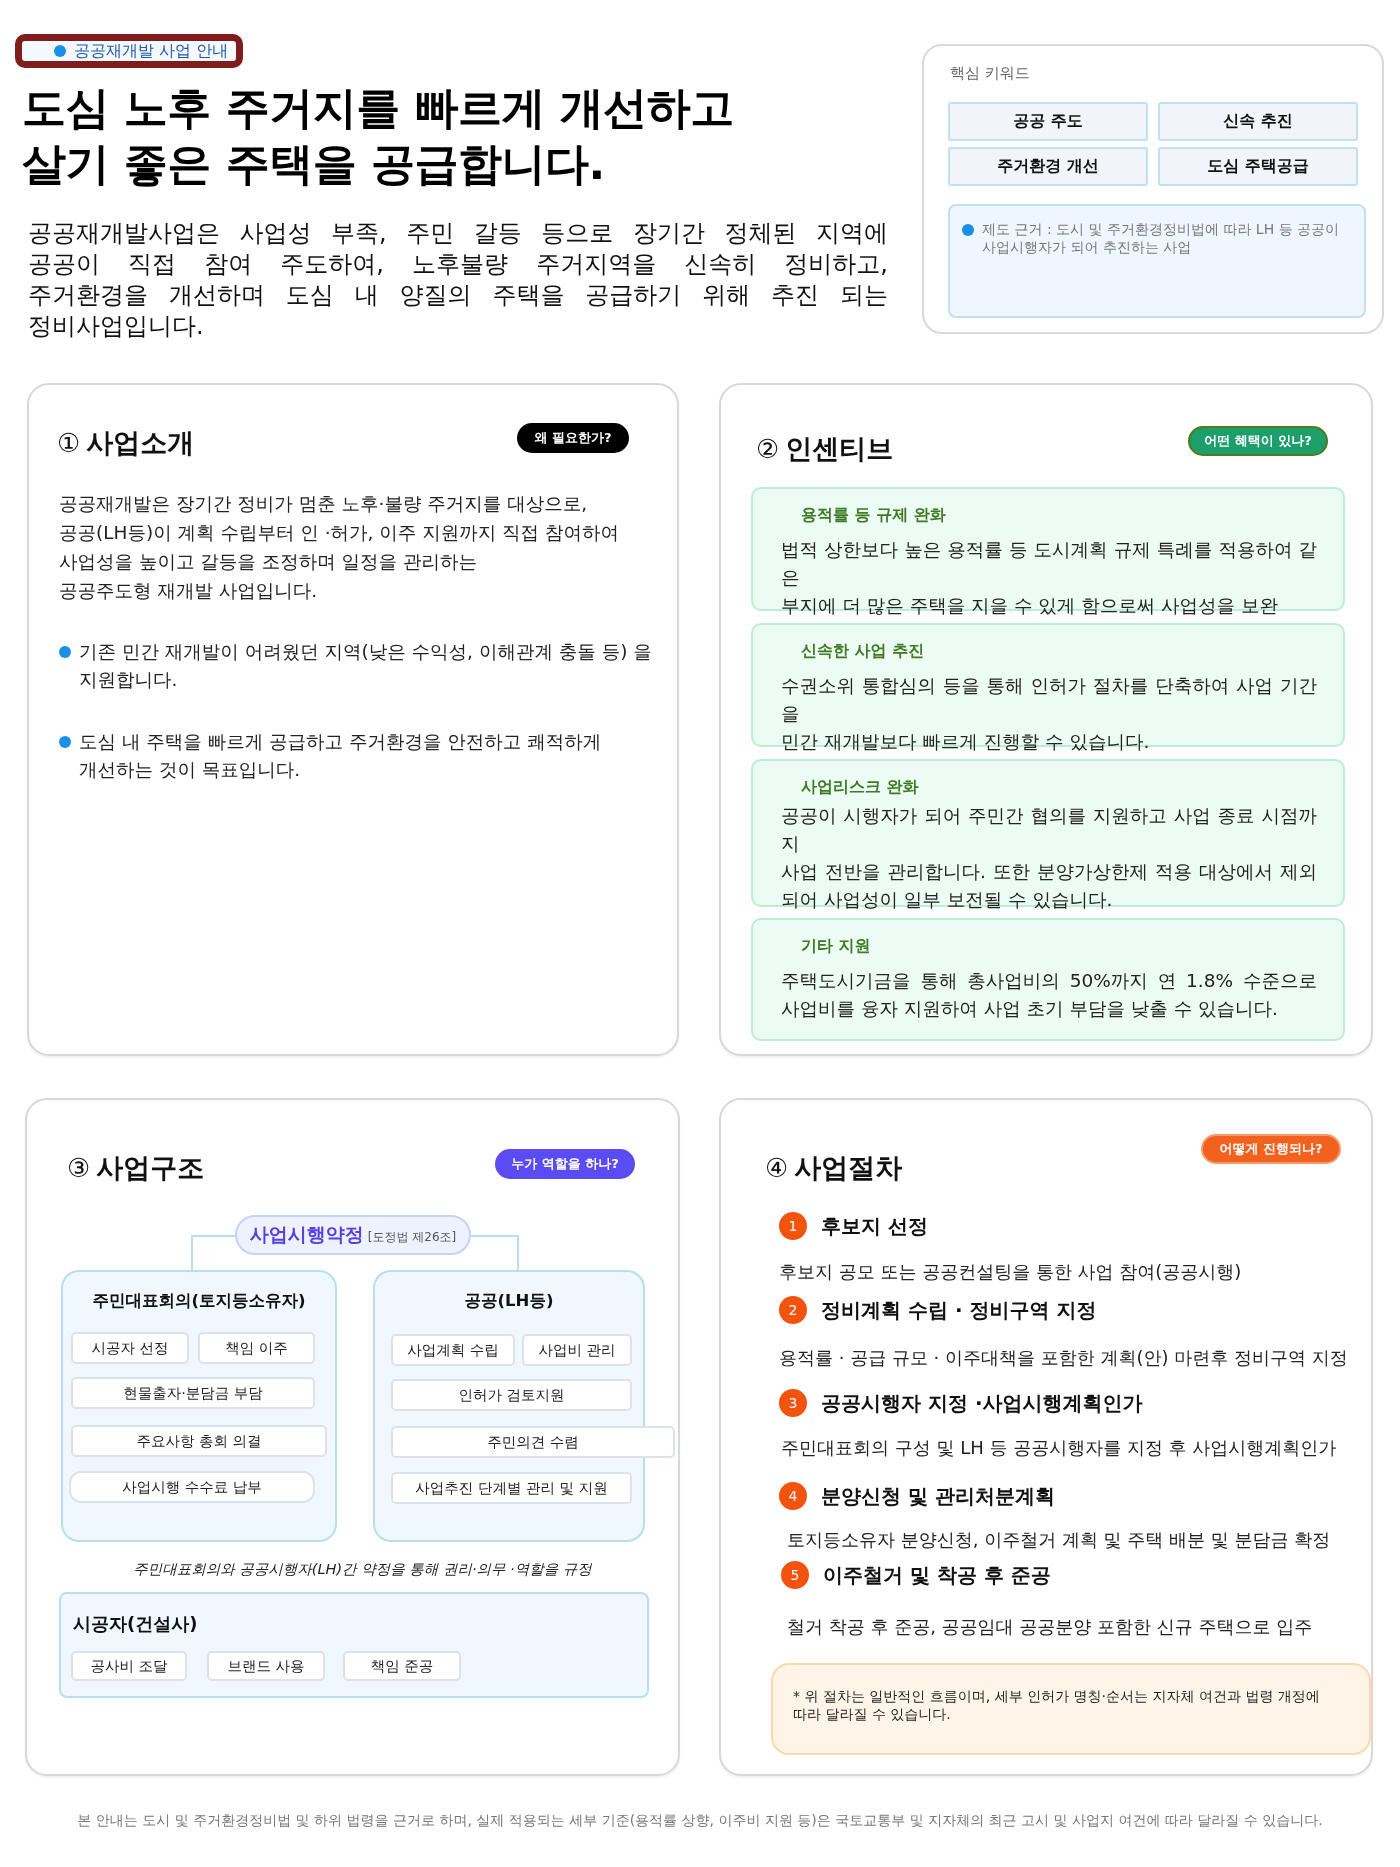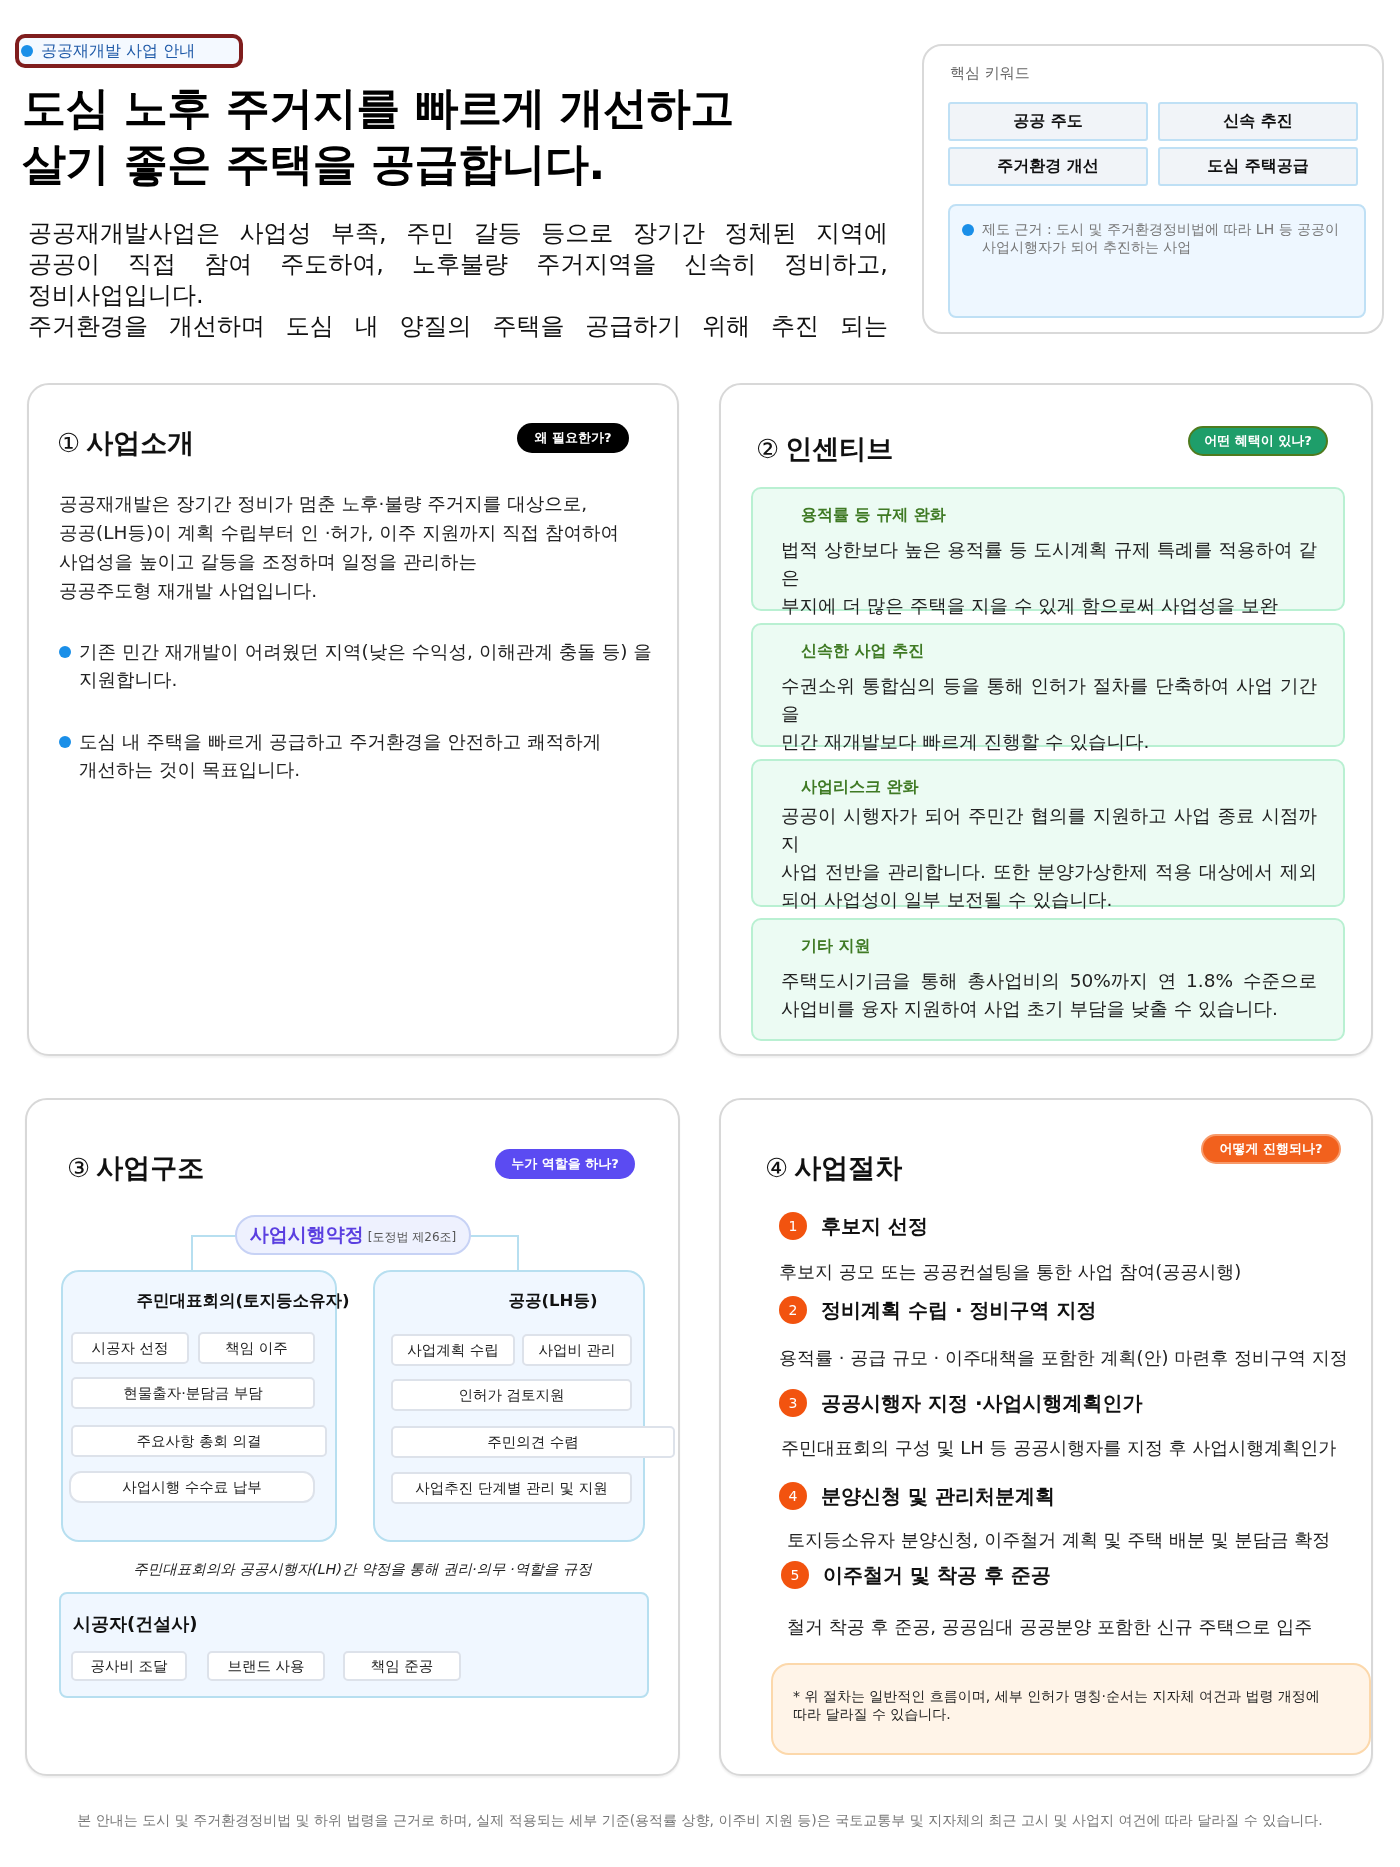--- a/index.html
+++ b/index.html
@@ -1,21 +1,21 @@
 <!DOCTYPE html>
 <html><head>
 <meta charset="utf-8">
 <style>
   * { box-sizing: border-box; margin: 0; padding: 0; }
   html, body { width: 1400px; height: 1867px; background: #ffffff; }
   body { position: relative; font-family: "DejaVu Sans", "Liberation Sans", sans-serif; color: #111; overflow: hidden; }
   .abs { position: absolute; }
 
   
-  .top-badge { left: 15px; top: 34px; width: 228px; height: 34px; border: 4px solid #7f1d1d; border-radius: 10px; background: #f4f9ff; display: flex; align-items: center; padding-left: 2px; gap: 8px; font-size: 16px; color: #1f5aa8; }
+  .top-badge { left: 15px; top: 34px; width: 228px; height: 34px; border: 7px solid #7f1d1d; border-radius: 10px; background: #f4f9ff; display: flex; align-items: center; padding-left: 32px; gap: 8px; font-size: 16px; color: #1f5aa8; }
   .dot { width: 12px; height: 12px; border-radius: 50%; background: #1a8fe8; flex: none; }
   .hero-title { left: 22px; top: 80px; font-size: 44px; font-weight: bold; line-height: 56px; color: #000; letter-spacing: -0.5px; }
   .intro { left: 28px; top: 218px; width: 860px; font-size: 24px; line-height: 31px; text-align: justify; text-align-last: left; color: #111; }
 
   .kw-card { left: 922px; top: 44px; width: 462px; height: 290px; border: 2px solid #d9d9d9; border-radius: 20px; background: #fff; }
   .kw-label { position: absolute; left: 26px; top: 18px; font-size: 15px; color: #666; }
   .kw-grid { position: absolute; left: 24px; top: 56px; width: 410px; display: grid; grid-template-columns: 1fr 1fr; gap: 6px 10px; }
   .kw-chip { height: 39px; border: 2px solid #bfe0f5; border-radius: 3px; background: #f1f4f8; display: flex; align-items: center; justify-content: center; font-size: 16px; font-weight: bold; color: #111; }
   .kw-note { position: absolute; left: 24px; top: 158px; width: 418px; height: 114px; border: 2px solid #bfe0f5; border-radius: 8px; background: #eef7ff; padding: 14px 12px 0 12px; display: flex; gap: 8px; }
   .kw-note .dot { margin-top: 4px; }
@@ -36,21 +36,21 @@
   .inc { position: absolute; left: 30px; width: 594px; border: 2px solid #b9f0d2; border-radius: 10px; background: #ecfbf3; padding: 16px 26px 0 28px; }
   .inc-title { font-size: 16px; font-weight: bold; color: #3f7a24; margin-bottom: 10px; margin-left: 20px; }
   .inc-text { font-size: 18.5px; line-height: 28px; color: #222; text-align: justify; }
 
   
   .agree { position: absolute; left: 208px; top: 115px; width: 236px; height: 40px; border: 2px solid #c7d2f5; border-radius: 20px; background: #eef1fe; display: flex; align-items: center; justify-content: center; gap: 4px; }
   .agree-main { font-size: 19px; font-weight: bold; color: #5a3fe0; }
   .agree-sub { font-size: 12px; color: #555; margin-top: 4px; }
   .conn { position: absolute; border-color: #b7dff0; border-style: solid; border-width: 0; }
   .party { position: absolute; top: 170px; height: 272px; border: 2px solid #b7dff0; border-radius: 18px; background: #f0f7ff; }
-  .party-title { position: absolute; top: 18px; left: 0; width: 100%; text-align: center; font-size: 16.5px; font-weight: bold; color: #111; margin-left: 44px; }
+  .party-title { position: absolute; top: 18px; left: 0; width: 100%; text-align: center; font-size: 16.5px; font-weight: bold; color: #111; }
   .role { position: absolute; height: 32px; border: 2px solid #dde2ea; border-radius: 5px; background: #fff; display: flex; align-items: center; justify-content: center; font-size: 14.5px; color: #222; white-space: nowrap; }
   .s3-caption { position: absolute; left: 0; top: 460px; width: 100%; text-align: center; font-size: 14.5px; color: #222; padding-left: 40px; }
   .builder { position: absolute; left: 32px; top: 492px; width: 590px; height: 106px; border: 2px solid #b7dff0; border-radius: 8px; background: #f0f7ff; }
   .builder-title { position: absolute; left: 12px; top: 18px; font-size: 18px; font-weight: bold; color: #111; }
   .brole { position: absolute; top: 57px; height: 30px; border: 2px solid #dde2ea; border-radius: 5px; background: #fff; display: flex; align-items: center; justify-content: center; font-size: 14.5px; color: #222; }
 
   
   .step-head { position: absolute; display: flex; align-items: center; gap: 14px; font-size: 20px; font-weight: bold; color: #111; }
   .step-num { width: 28px; height: 28px; border-radius: 50%; background: #f2530f; color: #fff; font-size: 14px; font-weight: normal; display: flex; align-items: center; justify-content: center; }
   .step-desc { position: absolute; font-size: 18px; color: #222; white-space: nowrap; }
@@ -67,22 +67,22 @@
 </div>
 
 <h1 class="abs hero-title">
   <div>도심 노후 주거지를 빠르게 개선하고</div>
   <div>살기 좋은 주택을 공급합니다.</div>
 </h1>
 
 <div class="abs intro">
   <div style="text-align:justify;text-align-last:justify">공공재개발사업은 사업성 부족, 주민 갈등 등으로 장기간 정체된 지역에</div>
   <div style="text-align:justify;text-align-last:justify">공공이 직접 참여 주도하여, 노후불량 주거지역을 신속히 정비하고,</div>
+  <div style="text-align:justify;text-align-last:justify">주거환경을 개선하며 도심 내 양질의 주택을 공급하기 위해 추진 되는</div>
   <div>정비사업입니다.</div>
-  <div style="text-align:justify;text-align-last:justify">주거환경을 개선하며 도심 내 양질의 주택을 공급하기 위해 추진 되는</div>
 </div>
 
 <div class="abs kw-card">
   <div class="kw-label">핵심 키워드</div>
   <div class="kw-grid">
     <div class="kw-chip">공공 주도</div>
     <div class="kw-chip">신속 추진</div>
     <div class="kw-chip">주거환경 개선</div>
     <div class="kw-chip">도심 주택공급</div>
   </div>

